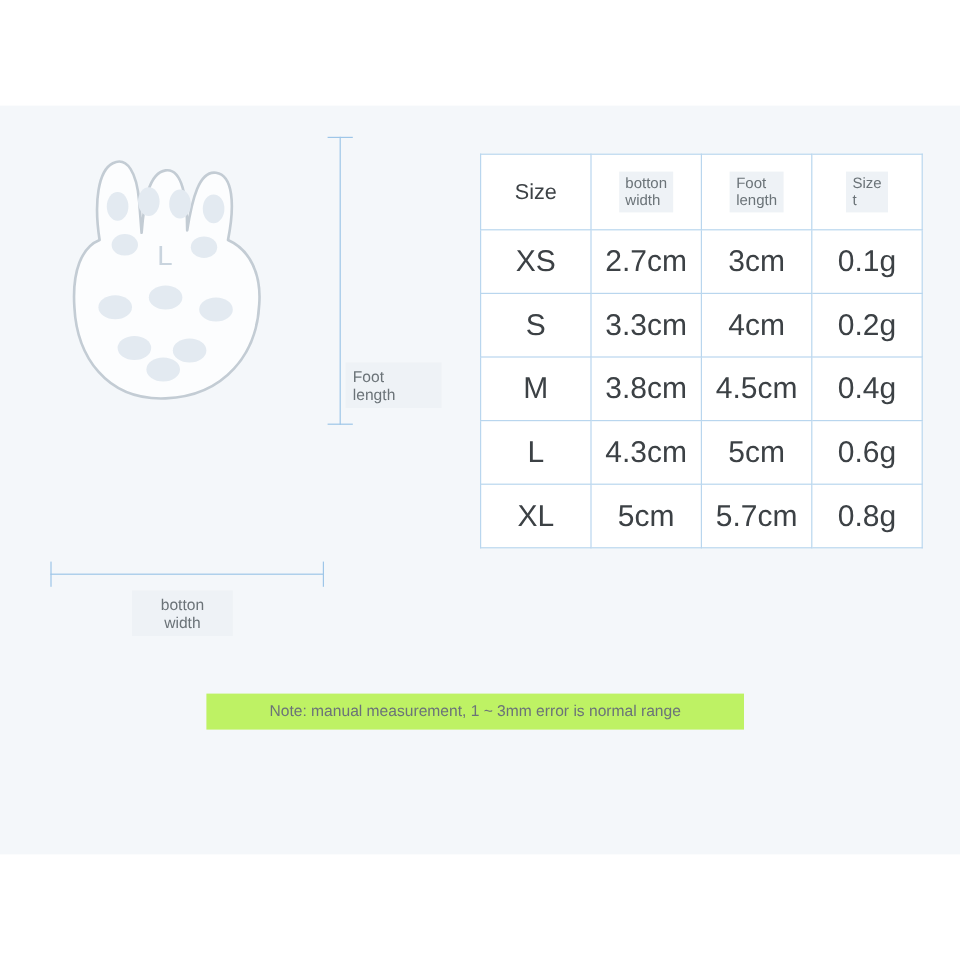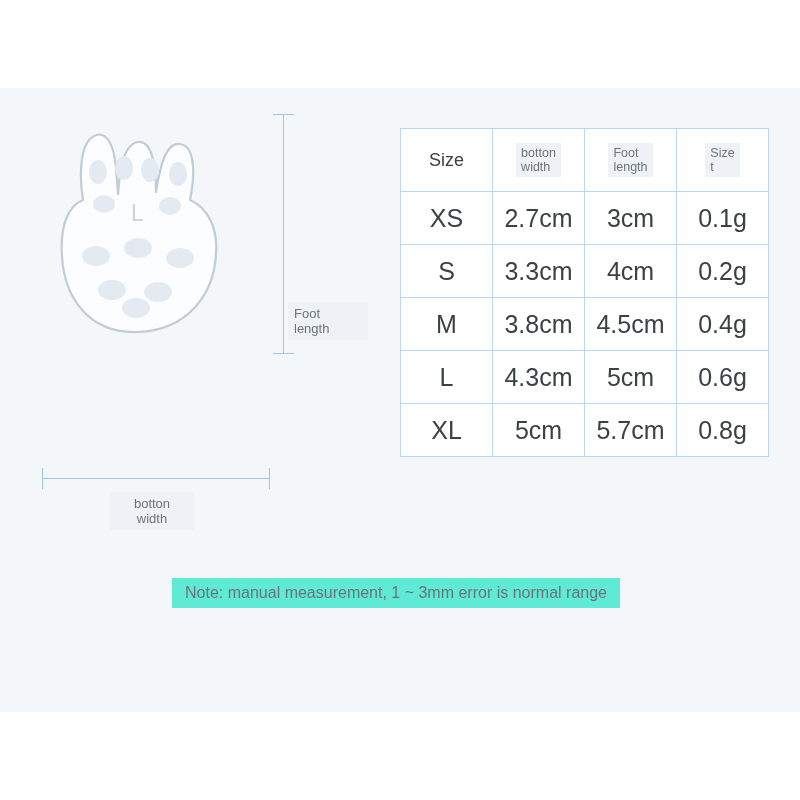--- a/index.html
+++ b/index.html
@@ -178,23 +178,23 @@
   }
 
   
   .note {
     position: absolute;
     left: 172px;
     top: 578px;
     width: 448px;
     height: 30px;
     line-height: 30px;
-    background: #5eead4;
+    background: #bef264;
     color: #6b7378;
-    font-size: 16px;
+    font-size: 13px;
     text-align: center;
   }
 </style>
 </head>
 <body>
 
 <div id="page">
 
   <div class="panel"></div>
 

